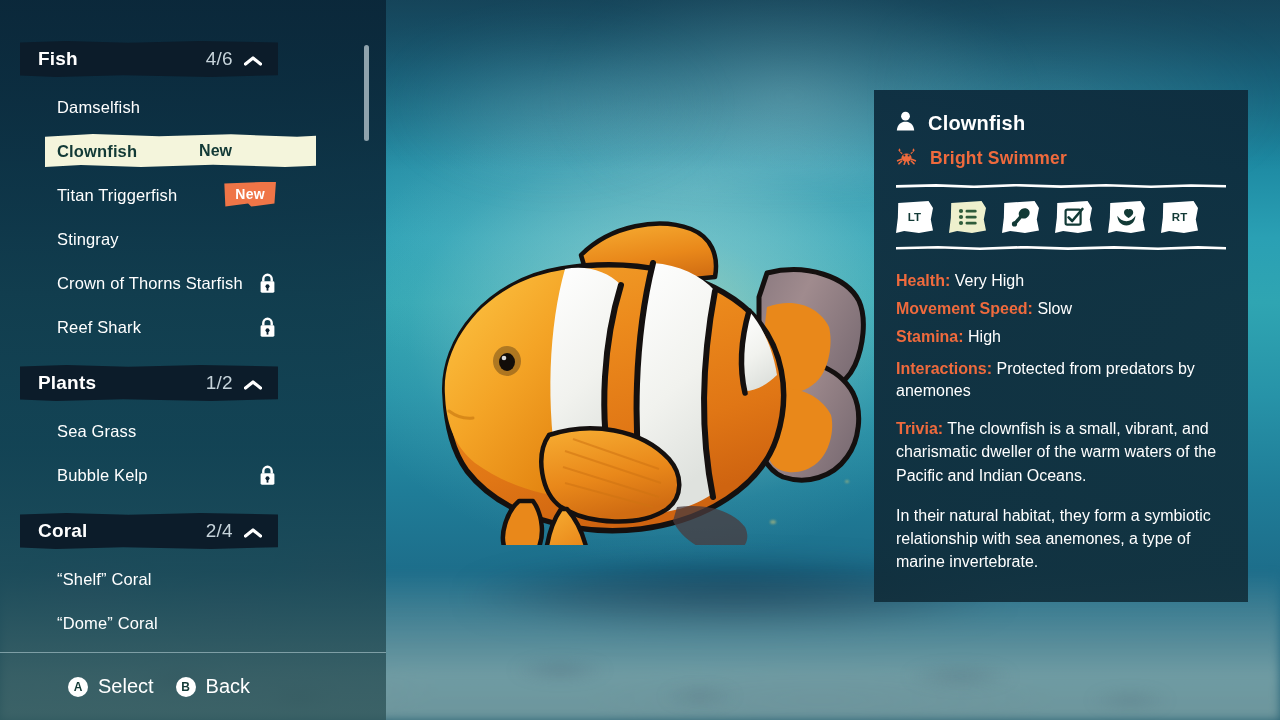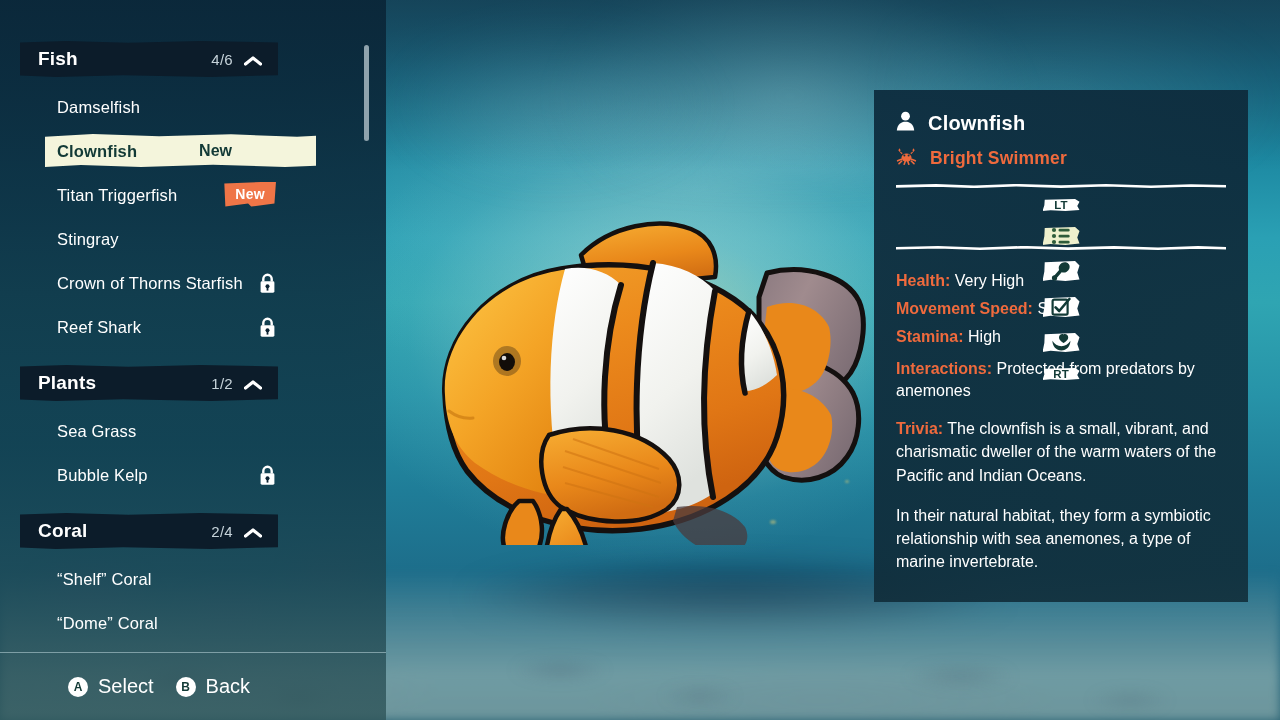--- a/index.html
+++ b/index.html
@@ -106,21 +106,21 @@
     position:relative;
     margin:0 38px 0 20px;
     height:36px;
     background:#0c1c2a;
     display:flex; align-items:center;
     padding:0 16px 0 18px;
     clip-path:polygon(0% 4%, 18% 0%, 42% 5%, 70% 0%, 100% 4%, 100% 95%, 74% 100%, 40% 95%, 14% 100%, 0% 96%);
   }
   .group-title { font-size:19px; font-weight:bold; color:#ffffff; letter-spacing:0.2px; }
   .group-right { margin-left:auto; display:flex; align-items:center; gap:11px; }
-  .group-count { font-size:15px; color:#c6d3da; letter-spacing:0.3px; }
+  .group-count { font-size:19px; color:#c6d3da; letter-spacing:0.3px; }
   .chev { width:18px; height:12px; }
 
   .row {
     position:relative; height:44px;
     display:flex; align-items:center;
     padding-left:57px; padding-right:40px;
     margin:0;
   }
   .row-label { font-size:16.5px; color:#ffffff; font-weight:500; letter-spacing:0.15px; }
   .row.selected { padding-left:0; }
@@ -172,21 +172,21 @@
     padding:20px 22px 0 22px;
   }
   #titleRow { display:flex; align-items:center; gap:13px; height:26px; }
   #speciesName { font-size:20px; font-weight:bold; color:#ffffff; letter-spacing:0.2px; }
   #traitRow { display:flex; align-items:center; gap:13px; margin-top:10px; height:24px; }
   #traitName { font-size:17.5px; font-weight:bold; color:#ef6a3d; letter-spacing:0.2px; }
 
   .sketchRule { height:3px; margin-top:14px; position:relative; }
   .sketchRule svg { display:block; }
 
-  #tabsRow { display:flex; align-items:center; gap:16px; margin-top:12px; height:34px;flex-direction:column; }
+  #tabsRow { display:flex; align-items:flex-end; gap:16px; margin-top:12px; height:34px; }
   .tab { width:37px; height:32px; position:relative; display:flex; align-items:center; justify-content:center; }
   .tabBg { position:absolute; inset:0; background:#ffffff;
     clip-path:polygon(6% 6%, 88% 0%, 100% 22%, 94% 58%, 100% 92%, 62% 100%, 22% 94%, 0% 100%, 5% 52%); }
   .tab.active .tabBg { background:#eef0cd; }
   .tabInner { position:relative; z-index:2; display:flex; align-items:center; justify-content:center; }
   .tabTxt { font-size:11.5px; font-weight:bold; color:#123a36; letter-spacing:0.2px; }
 
   #statsBlock { margin-top:18px; }
   .statLine { font-size:16px; color:#ffffff; line-height:1.75; }
   .statKey { color:#ef6a3d; font-weight:bold; }

